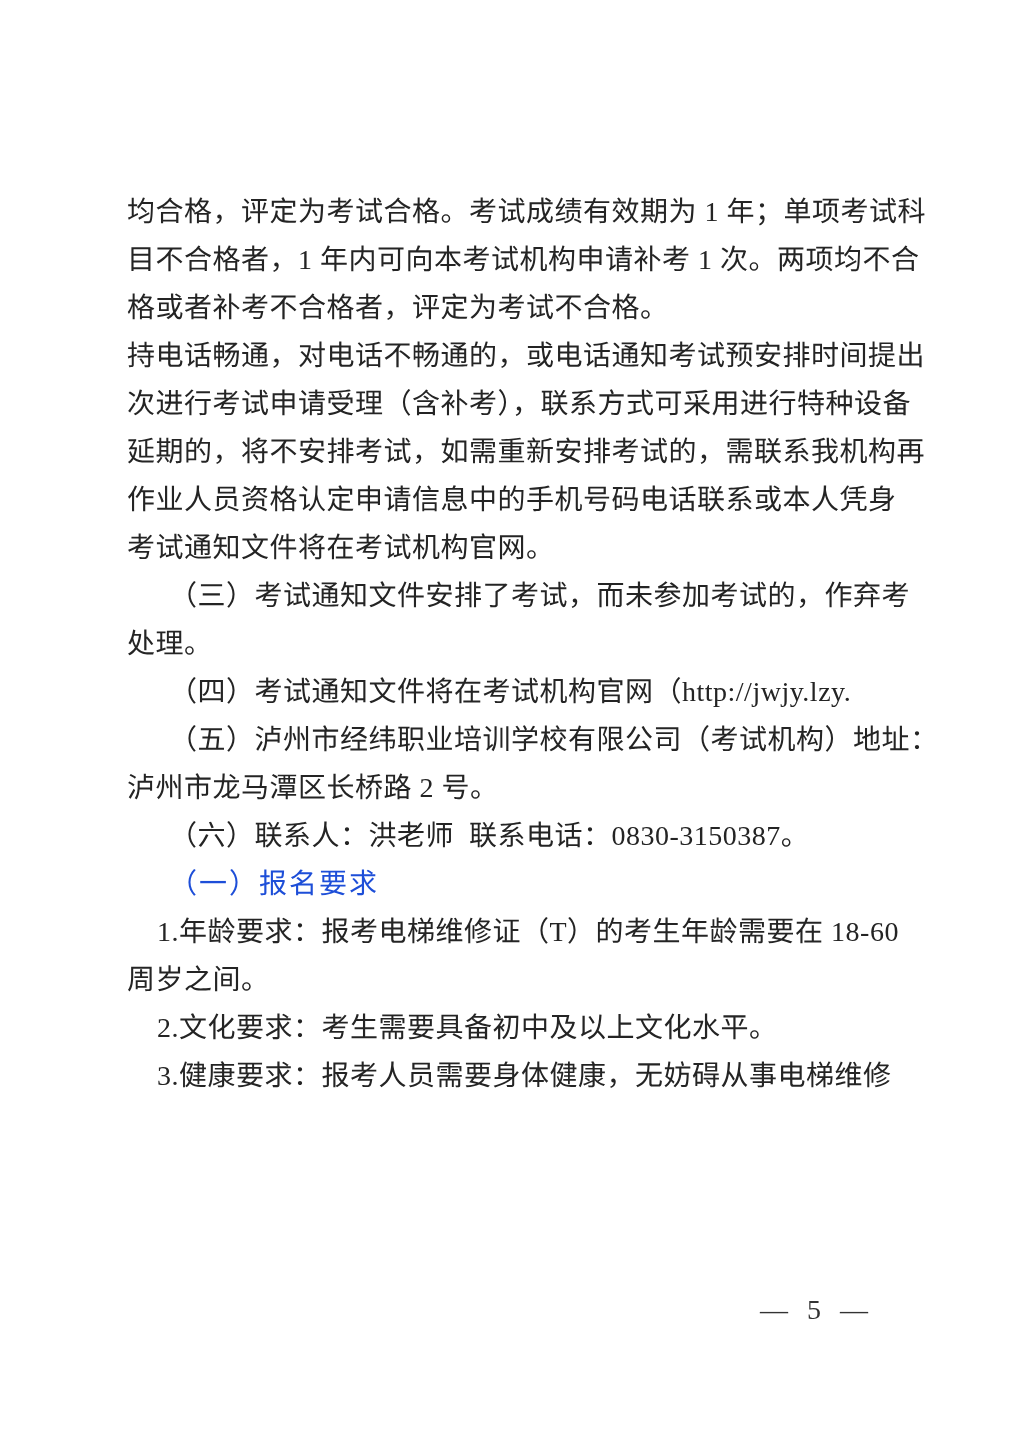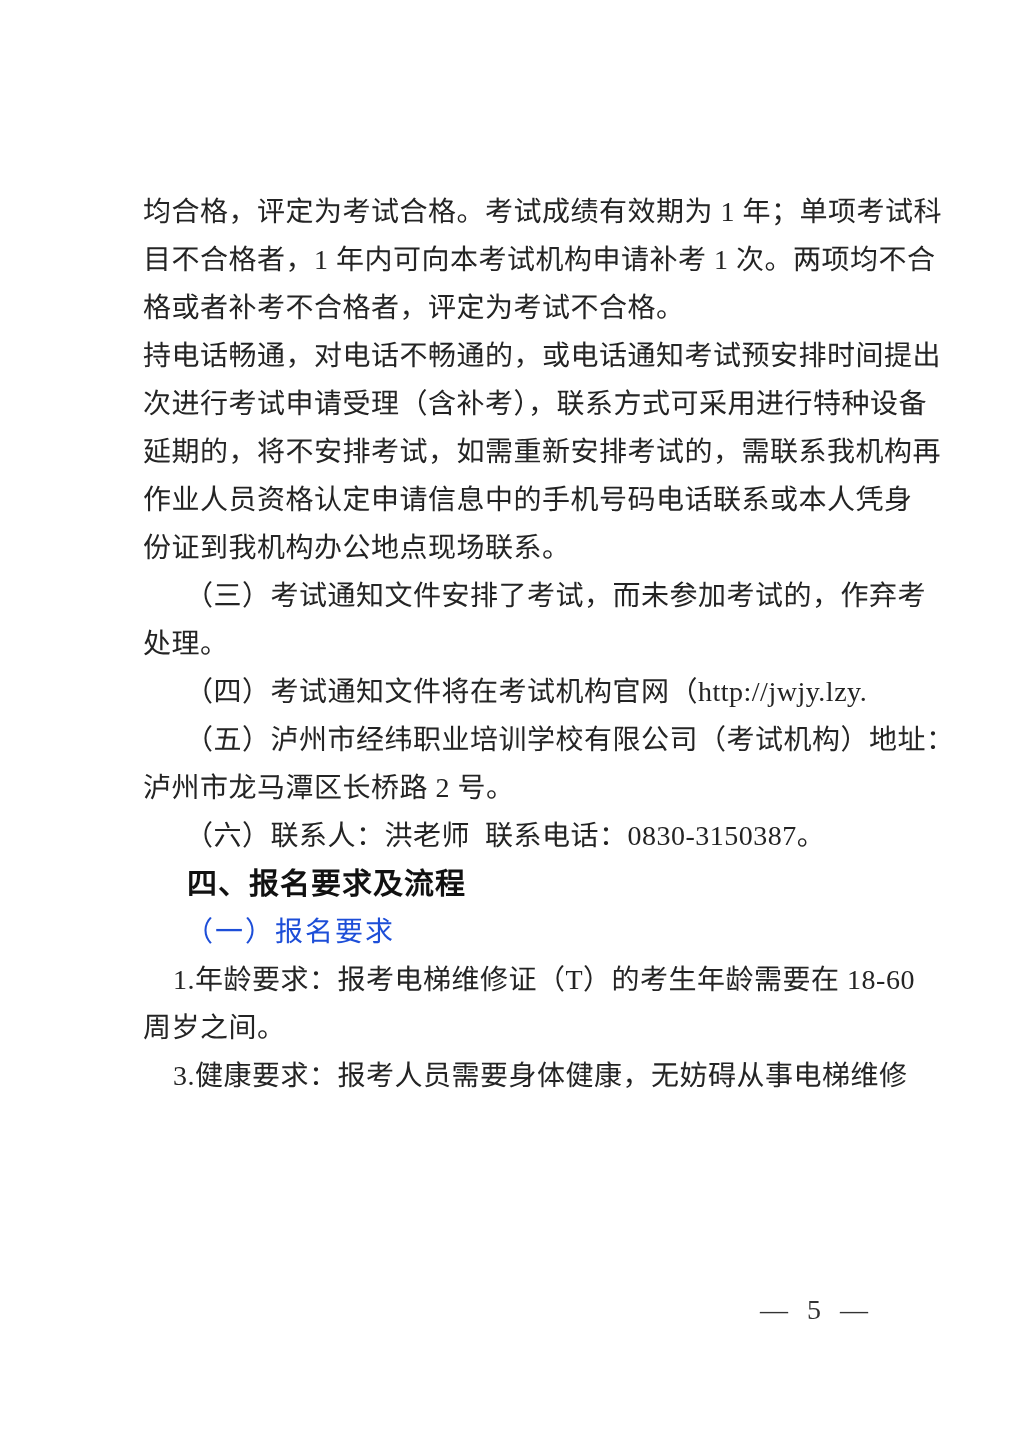--- a/index.html
+++ b/index.html
@@ -22,21 +22,20 @@
     width: 790px;
   }
   .line {
     display: block;
     font-size: 28px;
     line-height: 48px;
     height: 48px;
     color: #242424;
     letter-spacing: 0.5px;
     white-space: pre;
-    margin-left: 16px;
   }
   
   .ind-p { padding-left: 42px; }
   
   .ind-n { padding-left: 30px; }
   
   .heading {
     font-family: "Liberation Sans", "DejaVu Sans", sans-serif;
     font-weight: 700;
     font-size: 30px;
@@ -65,27 +64,27 @@
 
 <div class="page">
   <div class="content">
     <span class="line">均合格，评定为考试合格。考试成绩有效期为 1 年；单项考试科</span>
     <span class="line">目不合格者，1 年内可向本考试机构申请补考 1 次。两项均不合</span>
     <span class="line">格或者补考不合格者，评定为考试不合格。</span>
     <span class="line">持电话畅通，对电话不畅通的，或电话通知考试预安排时间提出</span>
     <span class="line">次进行考试申请受理（含补考），联系方式可采用进行特种设备</span>
     <span class="line">延期的，将不安排考试，如需重新安排考试的，需联系我机构再</span>
     <span class="line">作业人员资格认定申请信息中的手机号码电话联系或本人凭身</span>
-    <span class="line">份证到我机构办公地点现场联系。</span>
+    <span class="line">考试通知文件将在考试机构官网。</span>
     <span class="line ind-p">（三）考试通知文件安排了考试，而未参加考试的，作弃考</span>
     <span class="line">处理。</span>
     <span class="line ind-p">（四）考试通知文件将在考试机构官网（http://jwjy.lzy.</span>
     <span class="line ind-p">（五）泸州市经纬职业培训学校有限公司（考试机构）地址：</span>
     <span class="line">泸州市龙马潭区长桥路 2 号。</span>
     <span class="line ind-p">（六）联系人：洪老师  联系电话：0830-3150387。</span>
-    <span class="line heading">四、报名要求及流程</span>
     <span class="line ind-p subheading">（一）报名要求</span>
     <span class="line ind-n">1.年龄要求：报考电梯维修证（T）的考生年龄需要在 18-60</span>
     <span class="line">周岁之间。</span>
+    <span class="line ind-n">2.文化要求：考生需要具备初中及以上文化水平。</span>
     <span class="line ind-n">3.健康要求：报考人员需要身体健康，无妨碍从事电梯维修</span>
   </div>
   <div class="footer">— 5 —</div>
 </div>
 
 </body></html>

